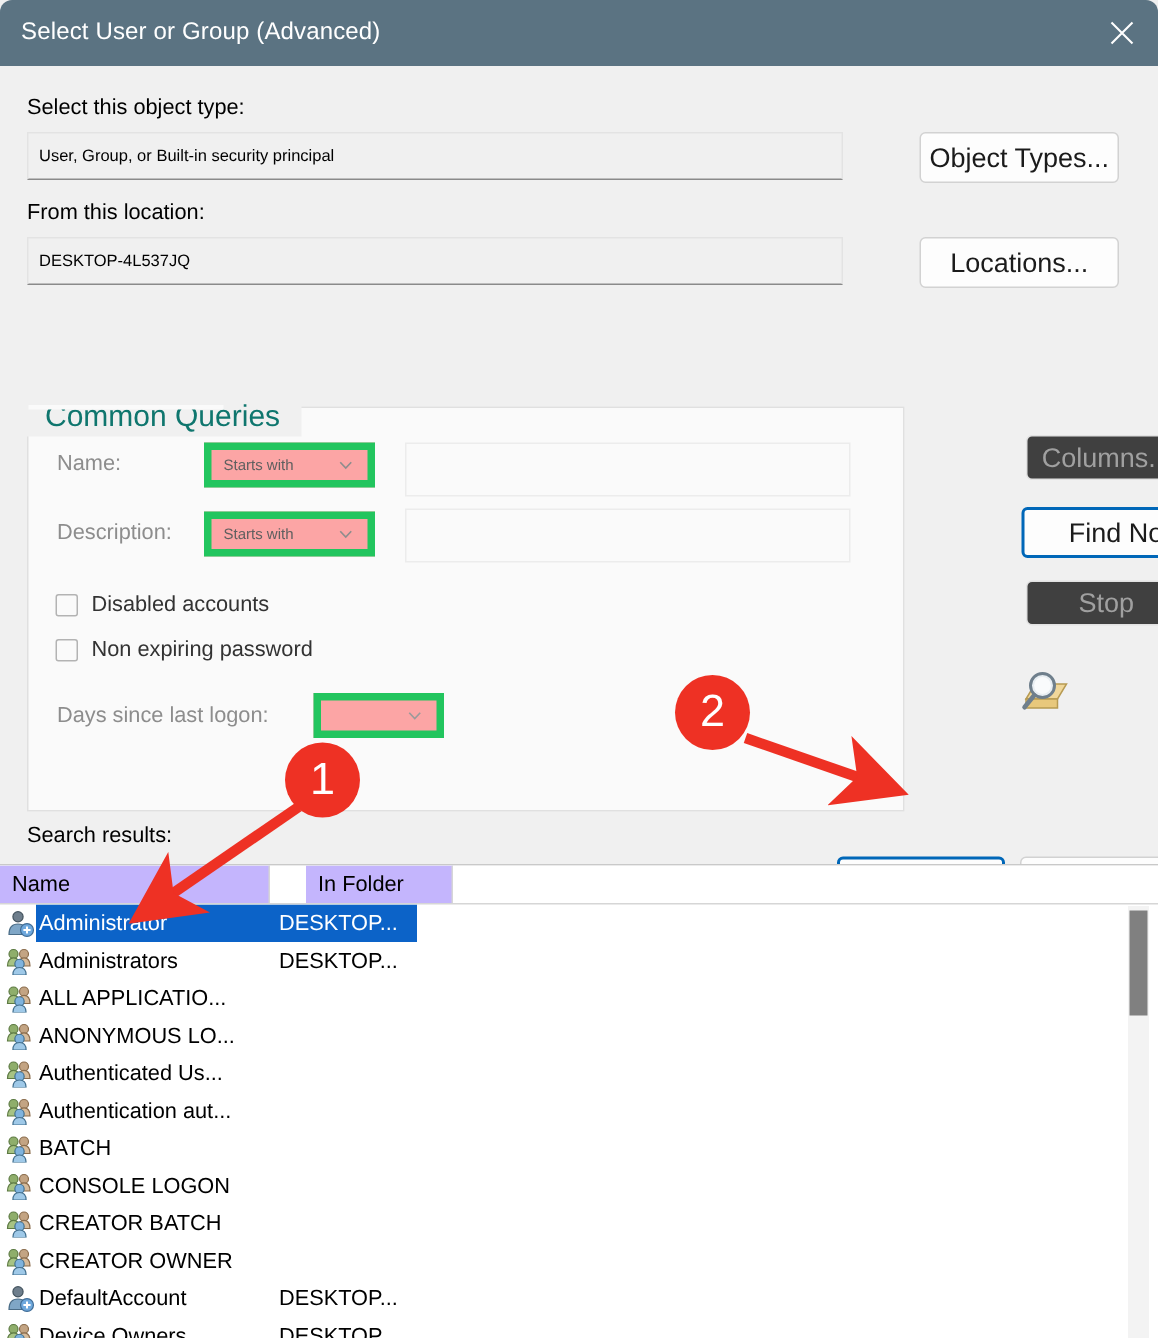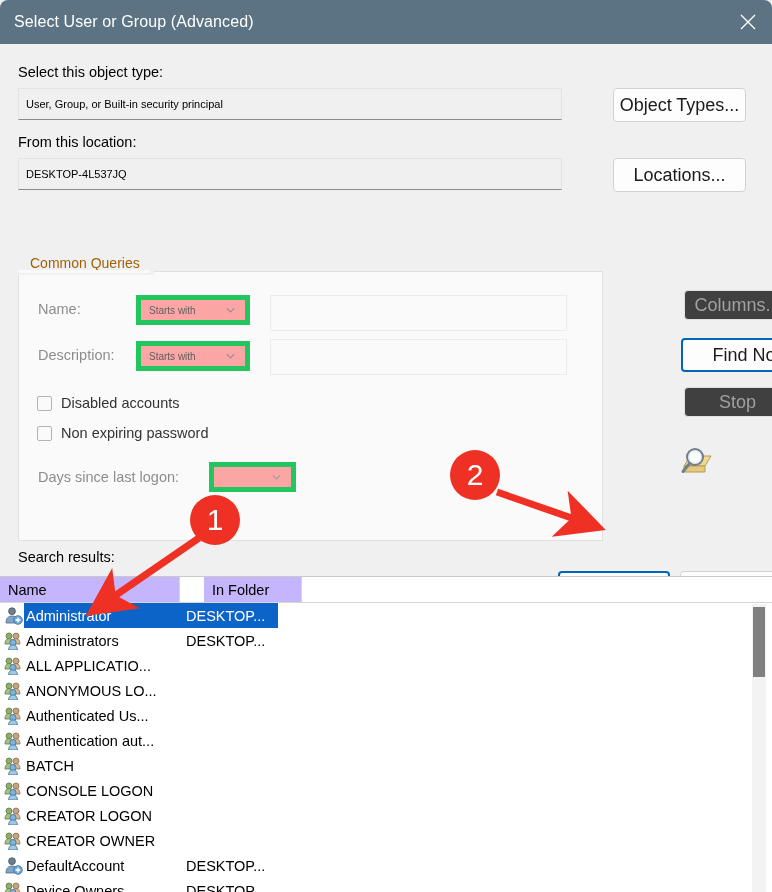--- a/index.html
+++ b/index.html
@@ -112,26 +112,26 @@
   .group {
     position: absolute;
     left: 18px; top: 227px;
     width: 585px; height: 270px;
     box-sizing: border-box;
     border: 1px solid #e0e0e0;
     background: #fafafa;
   }
   .group-tab {
     position: absolute;
-    left: 18px; top: 206px;
+    left: 18px; top: 222px;
     height: 25px;
     padding: 0 14px 0 12px;
     background: #f0f0f0;
-    font-size: 14px;
-    color: #a16207;
+    font-size: 20px;
+    color: #0f766e;
     display: flex;
     align-items: center;
     box-sizing: border-box;
     z-index: 3;
     white-space: nowrap;
   }
   .group-tab-mask {
     position: absolute;
     left: 19px; top: 226px;
     width: 130px; height: 3px;
@@ -487,21 +487,21 @@
           </div>
           <div class="lv-row">
             <span class="ico"><svg viewBox="0 0 19 19" width="19" height="19">
                 <circle cx="5" cy="5" r="3" fill="#8fae6b" stroke="#5d7a43" stroke-width="0.8"></circle>
                 <path d="M1,13 C1,9.2 2.8,7.6 5,7.6 C7.2,7.6 9,9.2 9,13 Z" fill="#a7c383" stroke="#5d7a43" stroke-width="0.8"></path>
                 <circle cx="12" cy="5" r="3" fill="#c3a483" stroke="#8a6c4c" stroke-width="0.8"></circle>
                 <path d="M8,13 C8,9.2 9.8,7.6 12,7.6 C14.2,7.6 16,9.2 16,13 Z" fill="#d6bb9b" stroke="#8a6c4c" stroke-width="0.8"></path>
                 <circle cx="9" cy="11.6" r="3.1" fill="#7fb3dd" stroke="#43708f" stroke-width="0.8"></circle>
                 <path d="M4.6,19 C4.6,15.4 6.6,14 9,14 C11.4,14 13.4,15.4 13.4,19 Z" fill="#9fc9e8" stroke="#43708f" stroke-width="0.8"></path>
               </svg></span>
-            <span class="nm">CREATOR LOGON</span>
+            <span class="nm">CREATOR BATCH</span>
             <span class="fd"></span>
           </div>
           <div class="lv-row">
             <span class="ico"><svg viewBox="0 0 19 19" width="19" height="19">
                 <circle cx="5" cy="5" r="3" fill="#8fae6b" stroke="#5d7a43" stroke-width="0.8"></circle>
                 <path d="M1,13 C1,9.2 2.8,7.6 5,7.6 C7.2,7.6 9,9.2 9,13 Z" fill="#a7c383" stroke="#5d7a43" stroke-width="0.8"></path>
                 <circle cx="12" cy="5" r="3" fill="#c3a483" stroke="#8a6c4c" stroke-width="0.8"></circle>
                 <path d="M8,13 C8,9.2 9.8,7.6 12,7.6 C14.2,7.6 16,9.2 16,13 Z" fill="#d6bb9b" stroke="#8a6c4c" stroke-width="0.8"></path>
                 <circle cx="9" cy="11.6" r="3.1" fill="#7fb3dd" stroke="#43708f" stroke-width="0.8"></circle>
                 <path d="M4.6,19 C4.6,15.4 6.6,14 9,14 C11.4,14 13.4,15.4 13.4,19 Z" fill="#9fc9e8" stroke="#43708f" stroke-width="0.8"></path>

